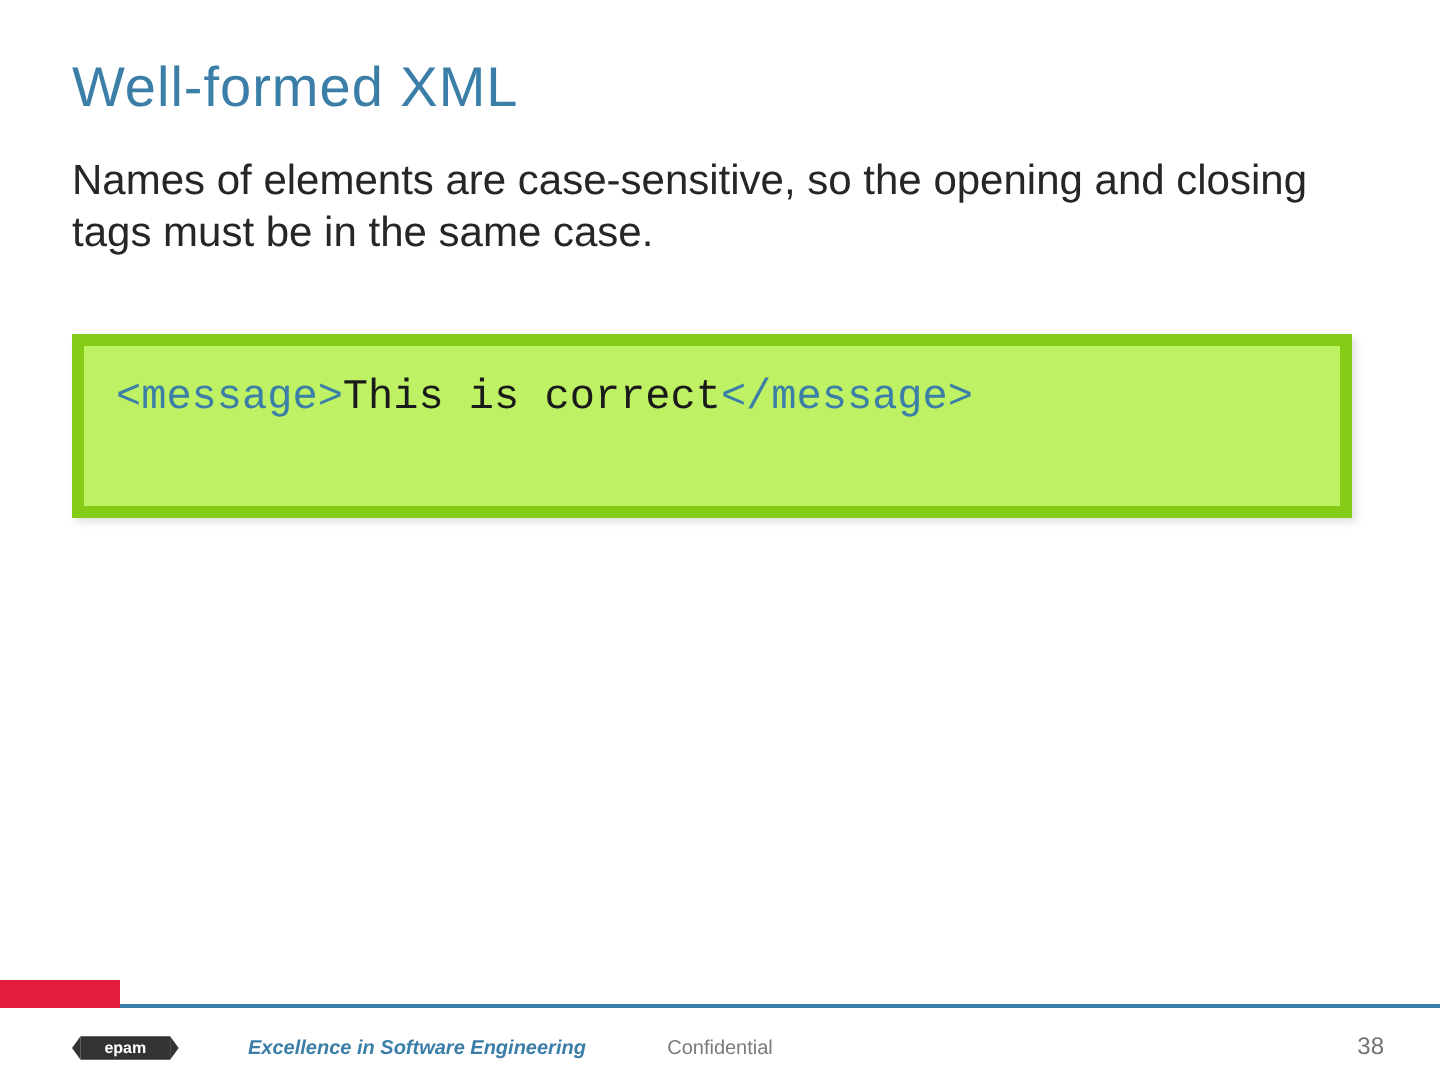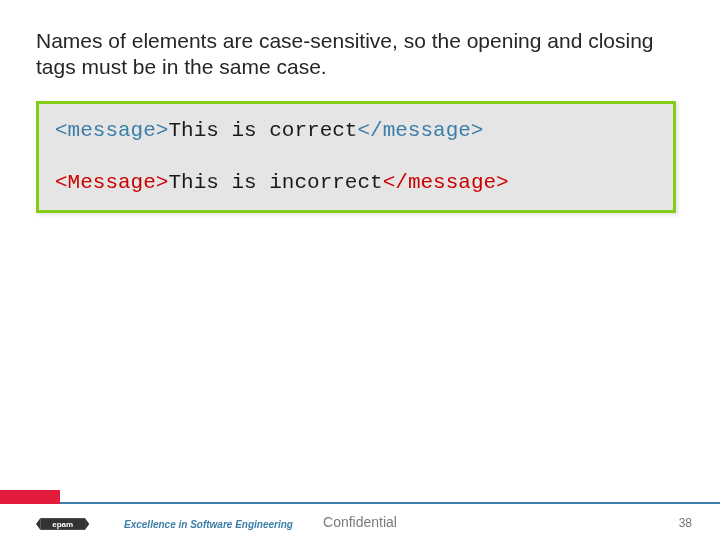--- a/index.html
+++ b/index.html
@@ -21,26 +21,26 @@
     color: #3b7ea8;
     font-size: 28px;
     font-weight: 400;
     margin-bottom: 18px;
     letter-spacing: 0.5px;
   }
   .body-text {
     color: #262626;
     font-size: 21px;
     line-height: 1.25;
-    margin-bottom: 20px;
+    margin-bottom: 36px;
     max-width: 640px;
   }
   .code-box {
-    border: 3px solid #84cc16;
-    background: #e5e5e5;
+    border: 6px solid #84cc16;
+    background: #bef264;
     padding: 14px 16px 14px 16px;
     font-family: Consolas, "Courier New", monospace;
     font-size: 21px;
     line-height: 1.25;
     box-shadow: 2px 2px 4px rgba(0,0,0,0.12);
     width: 640px;
   }
   .code-line { white-space: pre; }
   .tag-blue { color: #3b7ea8; }
   .txt-black { color: #1a1a1a; }
@@ -88,41 +88,41 @@
     font-style: italic;
     color: #3b7ea8;
     font-weight: 600;
   }
   .confidential {
     position: absolute;
     left: 0;
     width: 100%;
     bottom: 10px;
     text-align: center;
-    font-size: 14px;
+    font-size: 10px;
     color: #7a7a7a;
   }
   .page-num {
     position: absolute;
     right: 28px;
     bottom: 10px;
     font-size: 12px;
     color: #737373;
   }
 </style>
 </head>
 <body>
 
 <div class="slide">
+  <h1 class="title">Well-formed XML</h1>
   <p class="body-text">Names of elements are case-sensitive, so the opening and closing tags must be in the same case.</p>
 
   <div class="code-box">
     <div class="code-line"><span class="tag-blue">&lt;message&gt;</span><span class="txt-black">This is correct</span><span class="tag-blue">&lt;/message&gt;</span></div>
     <div class="code-gap"></div>
-    <div class="code-line"><span class="tag-red">&lt;Message&gt;</span><span class="txt-black">This is incorrect</span><span class="tag-red">&lt;/message&gt;</span></div>
   </div>
 </div>
 
 <div class="footer">
   <div class="blue-line"></div>
   <div class="red-bar"></div>
 
   <div class="logo-wrap">
     <span class="logo-badge">
       <svg viewBox="0 0 120 30">

